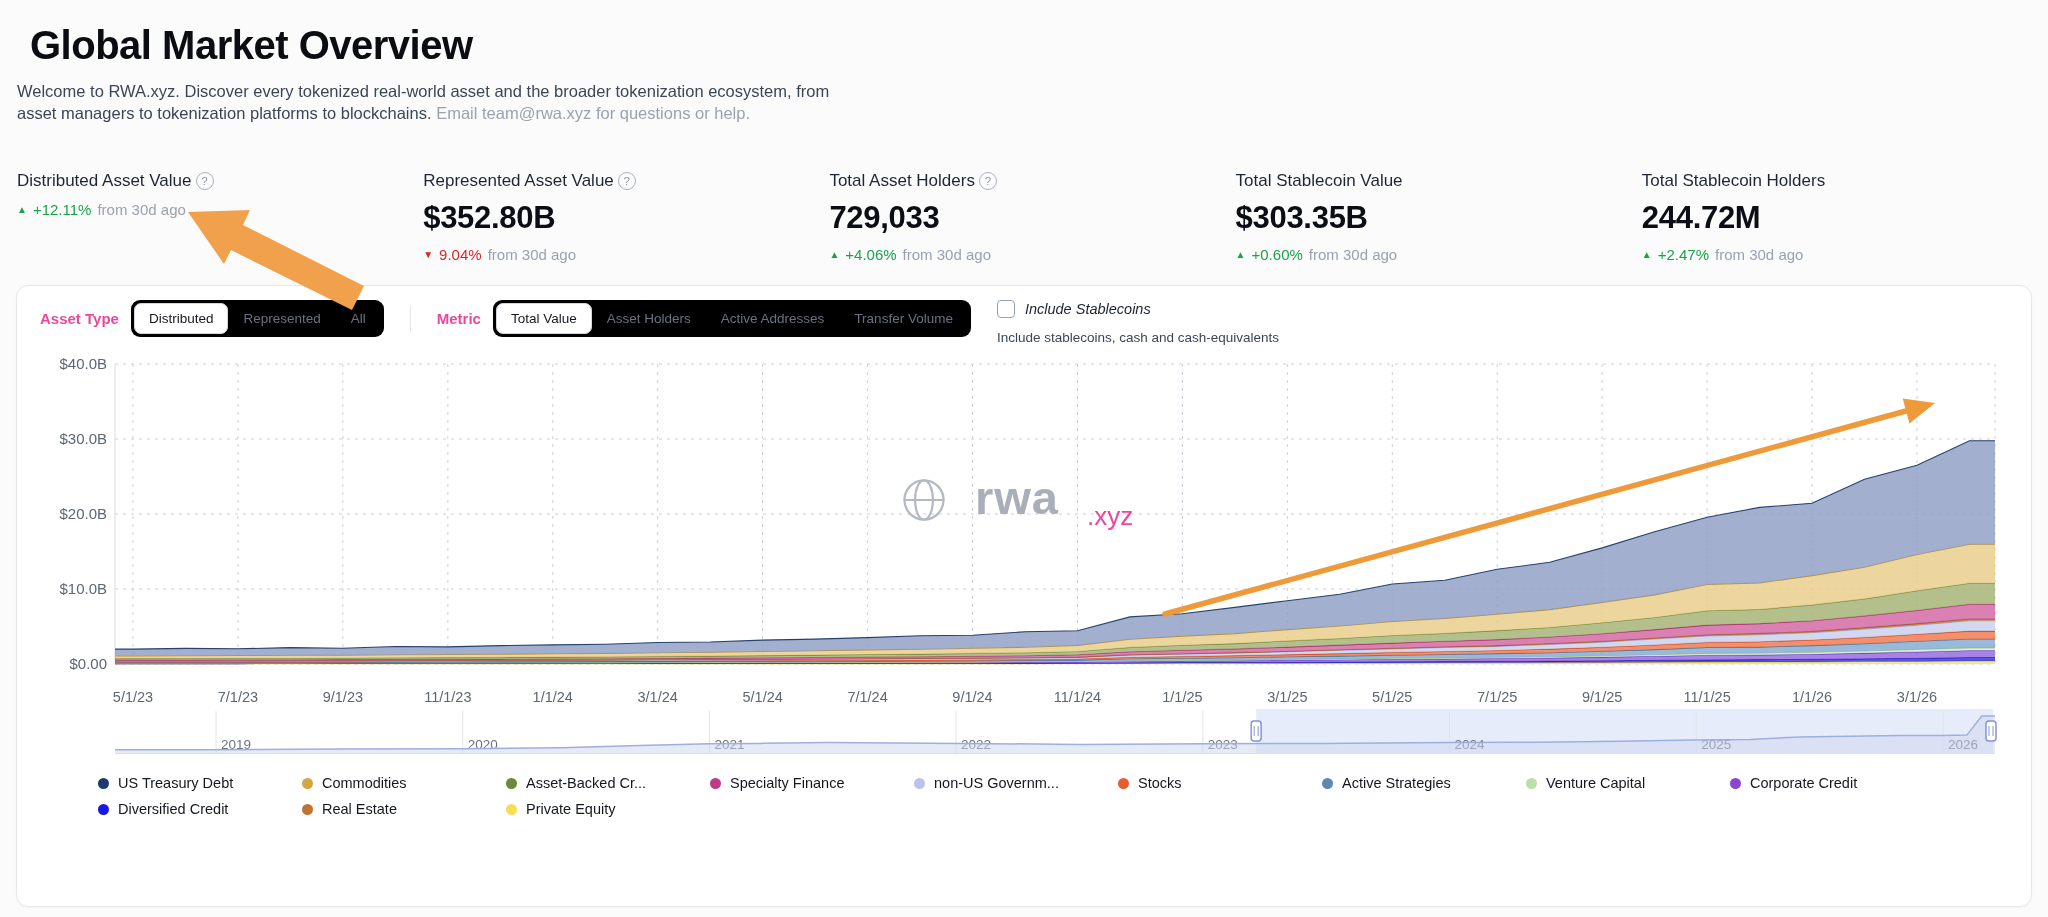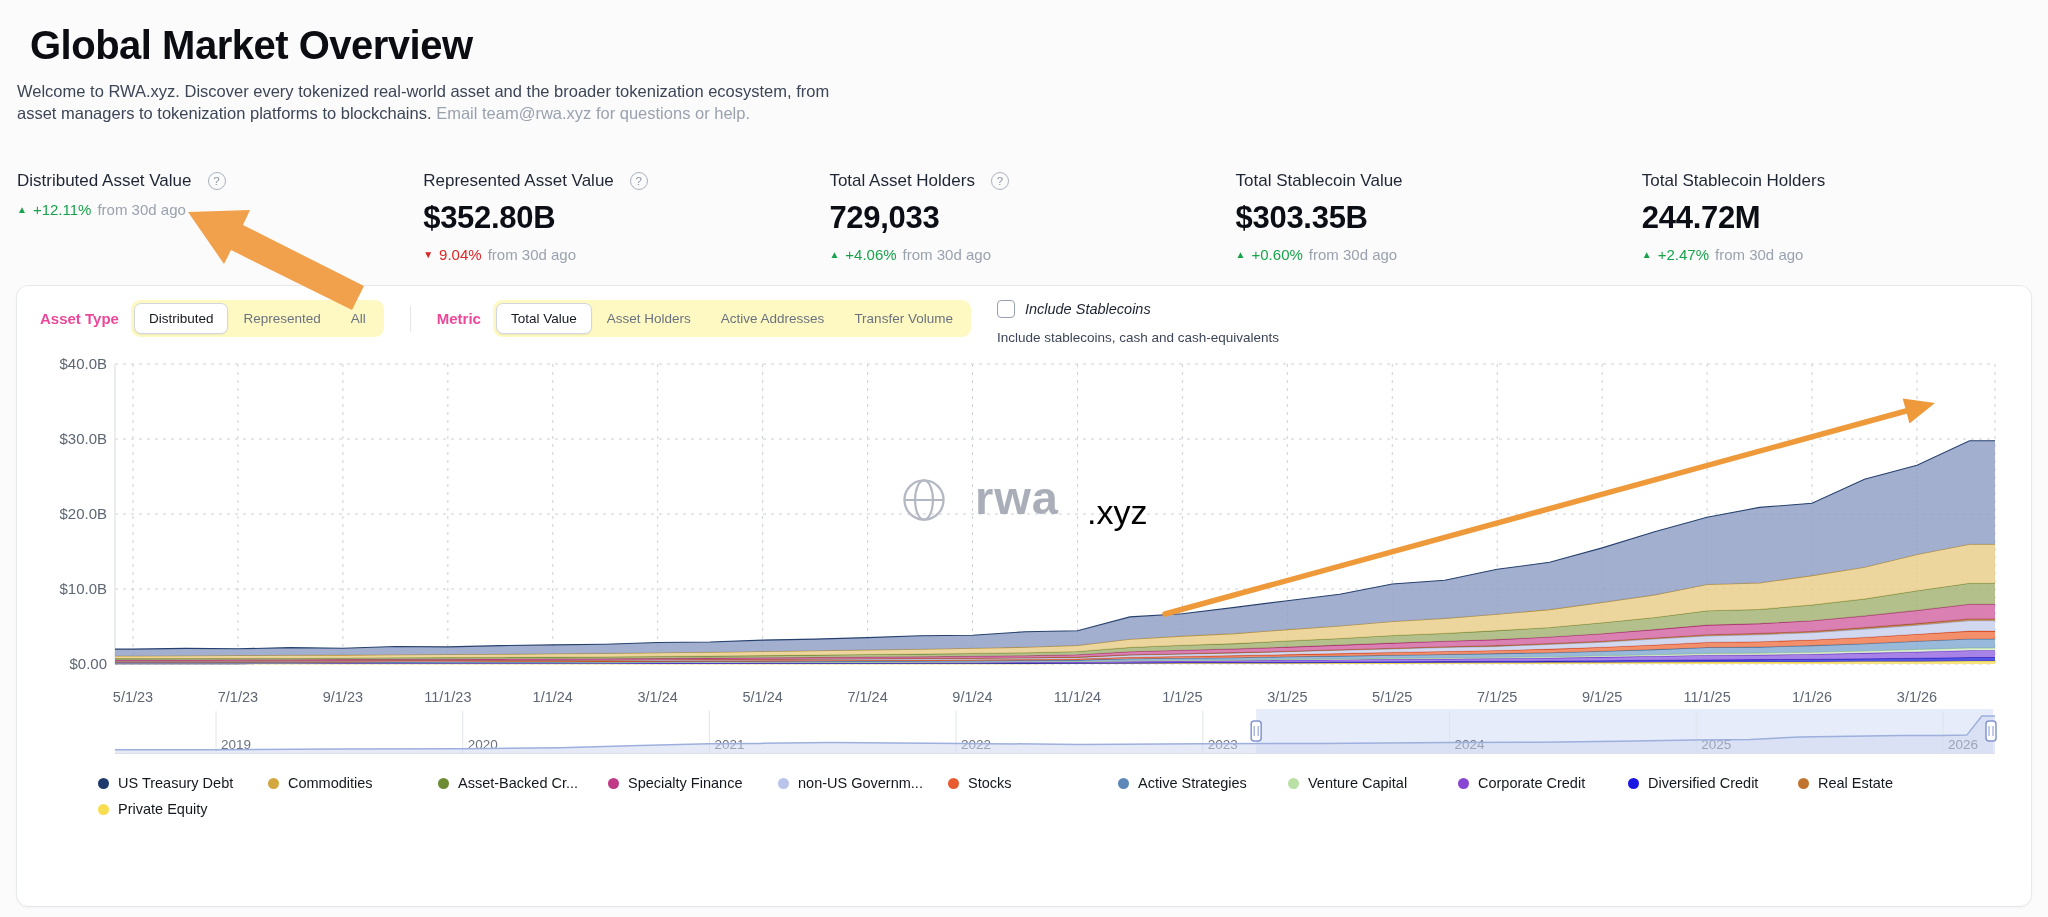--- a/index.html
+++ b/index.html
@@ -8,21 +8,21 @@
     background: #fbfbfc; color: #111;
     font-family: "Liberation Sans", sans-serif;
   }
   .header { padding: 10px 0 0 17px; }
   .page-title { font-size: 40px; font-weight: 700; margin: 13px; color: #0b0d13; letter-spacing: -0.5px; }
   .subtitle { margin: 12px 0 0; width: 815px; font-size: 16.5px; line-height: 1.32; color: #3d4656; }
   .subtitle .link { color: #9aa2ae; cursor: pointer; }
 
   .stats { display: flex; margin: 46px 0 0 17px; }
   .stat { width: 408px; }
-  .stat-label { font-size: 17px; color: #1f2633; display: flex; align-items: center; gap: 16px; }
+  .stat-label { font-size: 17px; color: #1f2633; display: flex; align-items: center; gap: 4px; }
   .help { width: 18px; height: 18px; border: 1.5px solid #aab1bd; border-radius: 50%;
           color: #8d95a3; font-size: 11.5px; display: flex; align-items: center; justify-content: center; }
   .stat-value { font-size: 31px; font-weight: 700; color: #0b0e15; margin-top: 9px; letter-spacing: -0.3px; }
   .stat-delta { margin-top: 10px; font-size: 15px; color: #9aa2ae; display: flex; gap: 6px; align-items: center; }
   .tri { font-size: 10px; }
   .up { color: #18a34b; } .down { color: #dc2626; }
 
   .card { position: absolute; left: 16px; top: 285px; width: 2016px; height: 622px;
           background: #fff; border: 1px solid #e7e8ec; border-radius: 12px;
           box-shadow: 0 1px 2px rgba(16,24,40,.04); }
@@ -30,42 +30,42 @@
   .card-title { font-size: 22px; font-weight: 700; color: #0c0f16; }
   .card-actions { display: flex; align-items: center; gap: 16px; }
   .btn-download { display: flex; align-items: center; gap: 9px; border: 1px solid #d5d8e0; background: #fff;
                   border-radius: 9px; padding: 8px 16px; font-size: 15px; color: #171c26;
                   font-family: inherit; cursor: pointer; }
   .btn-more { border: none; background: none; font-size: 15px; letter-spacing: 2.5px; color: #0c0f16;
               padding: 6px 10px; font-weight: 700; font-family: inherit; cursor: pointer; }
 
   .controls { display: flex; align-items: flex-start; margin: 14px 0 0 23px; }
   .ctrl-label { font-size: 15px; font-weight: 700; color: #ec4899; margin: 10px 12px 0 0; }
-  .seg { display: flex; background: #fef9c3; border-radius: 9px; padding: 3px; }
+  .seg { display: flex; background: #000000; border-radius: 9px; padding: 3px; }
   .seg-opt { font-size: 13.5px; color: #6a7280; padding: 7px 14px; border-radius: 7px;
              border: 1px solid transparent; background: none; font-family: inherit; cursor: pointer; }
   .seg-opt.sel { background: #fff; border-color: #d2d6df; color: #14181f; box-shadow: 0 1px 1.5px rgba(16,24,40,.07); }
   .divider { width: 1px; height: 26px; background: #e5e7ec; margin: 6px 26px 0; }
   .stable { margin-left: 26px; }
   .stable-row { display: flex; align-items: center; gap: 10px; }
   .checkbox { width: 18px; height: 18px; border: 1.5px solid #98a1b2; border-radius: 4px; background: #fff; cursor: pointer; }
   .stable-label { font-size: 14.5px; color: #1c2330; cursor: pointer; font-style: italic; }
   .stable-sub { font-size: 13.5px; color: #3c4556; margin-top: 12px; }
 
   .chart-wrap { position: relative; margin-top: 8px; height: 412px; }
   #chart-svg { position: absolute; left: 0; top: 0; }
   #chart-svg text { font-family: "Liberation Sans", sans-serif; }
 
   .watermark { position: absolute; left: 884px; top: 118px; display: flex; align-items: flex-start;
                gap: 28px; pointer-events: none; }
   .wm-text { font-size: 47px; color: #a9aeb9; font-weight: 600; letter-spacing: 1px; line-height: 54px; }
-  .wm-suffix { font-size: 34px; color: #000000; margin-top: 22px; }
+  .wm-suffix { font-size: 26px; color: #ec4899; margin-top: 30px; }
 
   .legend { display: flex; flex-wrap: wrap; margin: 10px 0 0 81px; width: 1890px; row-gap: 10px; }
-  .legend-item { width: 170px; display: flex; align-items: center; gap: 9px; font-size: 14.5px;
+  .legend-item { width: 204px; display: flex; align-items: center; gap: 9px; font-size: 14.5px;
                  color: #14181f; cursor: pointer; }
   .dot { width: 11px; height: 11px; border-radius: 50%; flex: none; }
 
   .page-arrow { position: absolute; left: 0; top: 0; pointer-events: none; z-index: 5; }
 </style>
 </head>
 <body>
 
 <svg class="page-arrow" width="2048" height="917">
   <polygon points="188,212 224,264 231,250 352,310 364,286 243,225 250,210" fill="#F1A14B"></polygon>

